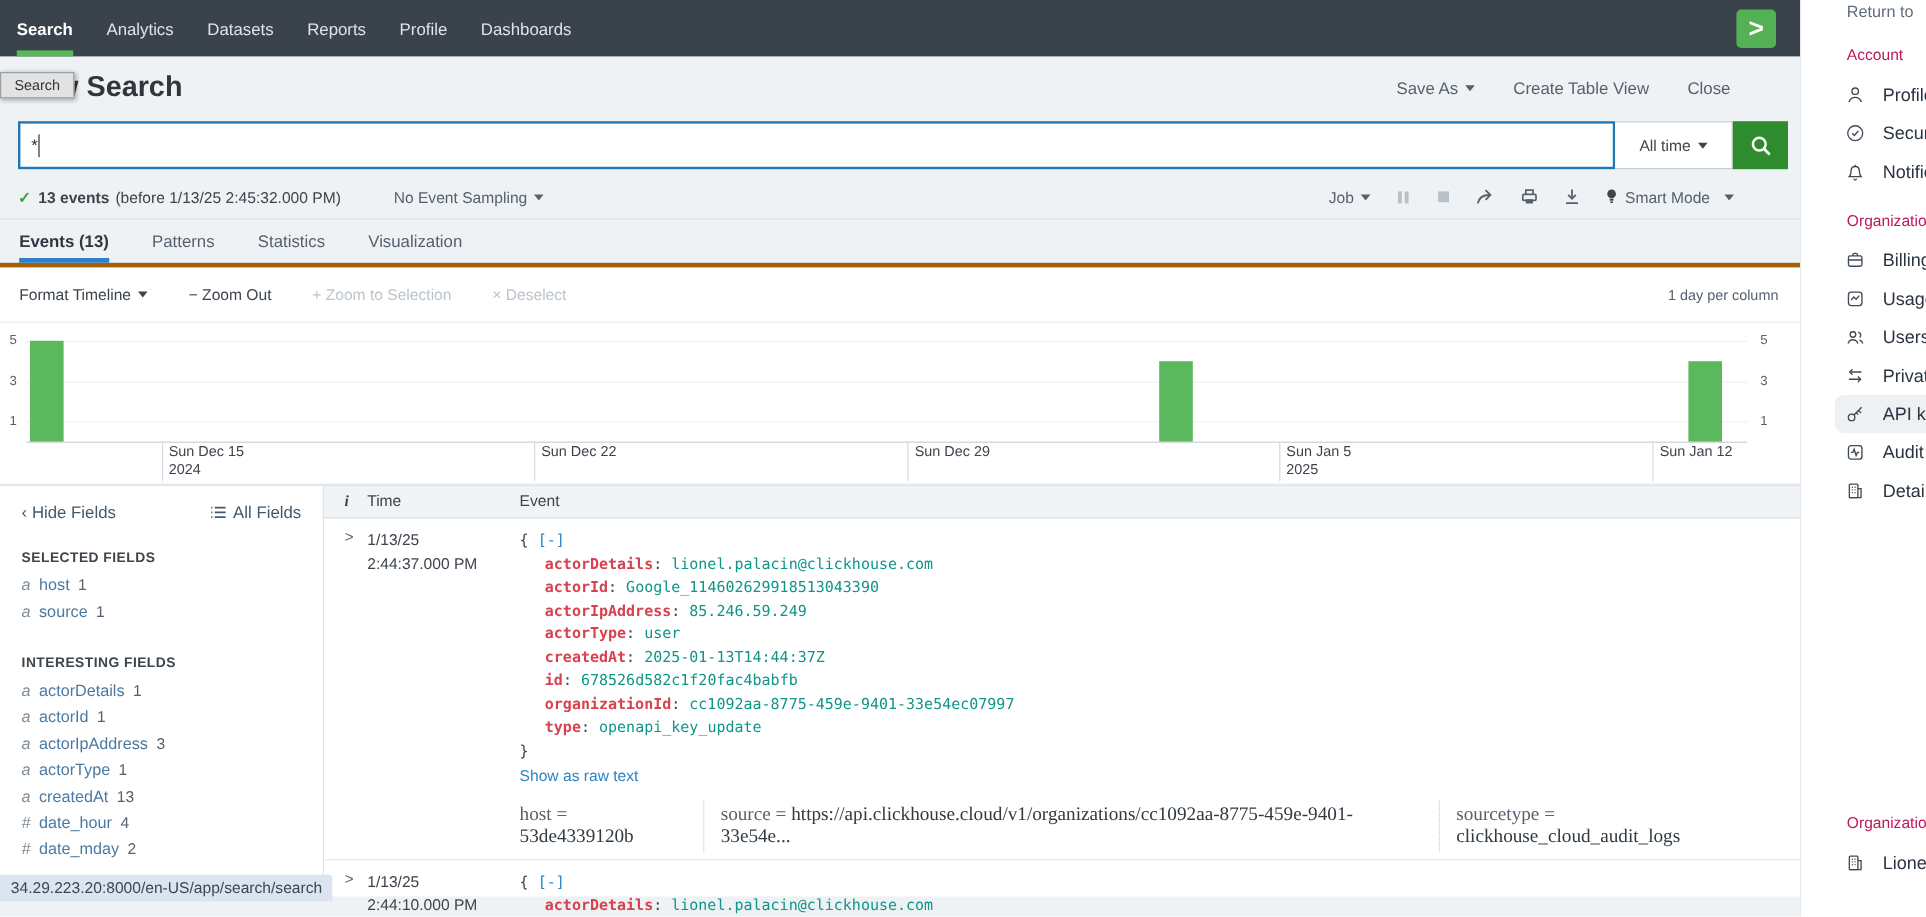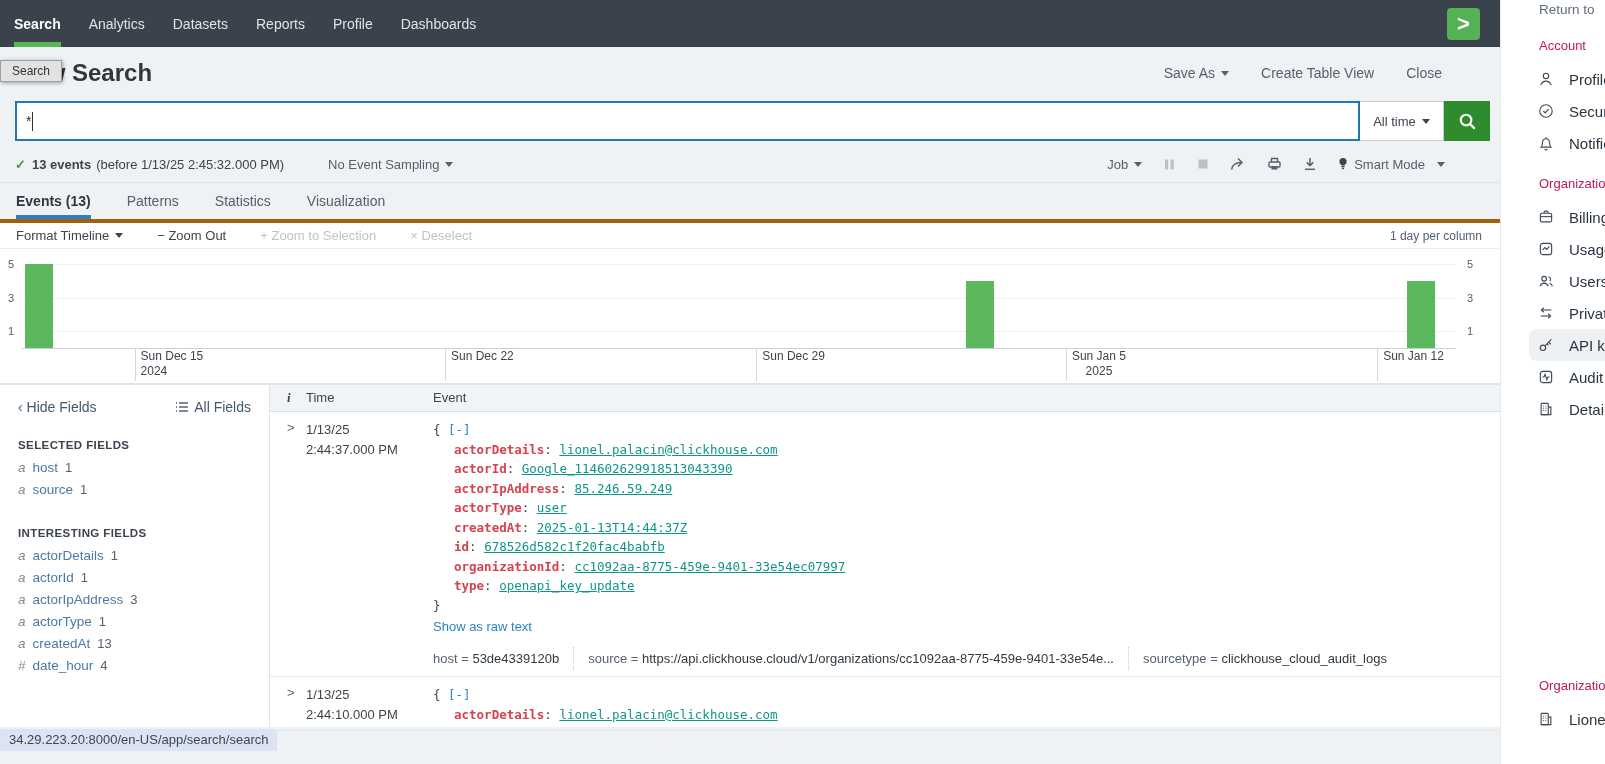--- a/index.html
+++ b/index.html
@@ -22,42 +22,42 @@
   
   .title-row { height:48px; padding:12px 58px 0 16px; display:flex; align-items:flex-start; }
   .page-title { font-size:24px; font-weight:700; color:#31363c; }
   .title-actions { margin-left:auto; display:flex; gap:32px; align-items:flex-start; font-size:14px; color:#55616e; padding-top:6px; }
   .title-actions > div { cursor:pointer; }
 
   
   .search-row { display:flex; margin:6px 10px 0 15px; height:40px; }
   .search-input { flex:1; background:#fff; border:2px solid #2077b4; display:flex; align-items:center; padding:0 9px; font-size:14px; color:#2b3138; }
   .caret-line { width:1px; height:19px; background:#2b3138; margin-left:1px; }
-  .time-picker { width:84px; background:#fff; border:1px solid #c4ccd2; border-left:none; display:flex; align-items:center; justify-content:center; font-size:13px; color:#3c444d; cursor:pointer; }
+  .time-picker { width:98px; background:#fff; border:1px solid #c4ccd2; border-left:none; display:flex; align-items:center; justify-content:center; font-size:13px; color:#3c444d; cursor:pointer; }
   .search-btn { width:46px; background:#2e8b2e; display:flex; align-items:center; justify-content:center; cursor:pointer; }
 
   
   .job-row { display:flex; align-items:center; margin-top:5px; height:37px; padding:0 15px; border-bottom:1px solid #dde2e6; font-size:13px; color:#3c444d; }
   .check { color:#3fa045; font-weight:700; margin-right:6px; font-size:13px; }
   .ev-count { font-weight:700; margin-right:5px; }
   .sampling { margin-left:44px; color:#55616e; cursor:pointer; }
   .job-right { margin-left:auto; display:flex; align-items:center; gap:21px; padding-right:40px; color:#55616e; }
   .job-right .lbl { cursor:pointer; }
   .icon-btn { display:flex; align-items:center; cursor:pointer; }
   .smart { display:flex; align-items:center; gap:6px; cursor:pointer; }
 
   
   .tabs-row { display:flex; gap:36px; padding:0 16px; height:40px; align-items:stretch; border-bottom:4px solid #a16207; }
   .tab { display:flex; align-items:center; font-size:14px; color:#55616e; cursor:pointer; position:relative; }
   .tab.active { color:#2f3640; font-weight:700; }
   .tab.active::after { content:''; position:absolute; left:0; right:0; bottom:0; height:4px; background:#2f80c8; }
 
   
   .timeline { background:#fff; border-bottom:1px solid #e0e4e8; }
-  .tl-controls { display:flex; align-items:center; gap:34px; height:26px; padding:0 16px; border-bottom:1px solid #eceff2; font-size:13px; color:#3c444d; }
+  .tl-controls { display:flex; align-items:center; gap:34px; height:46px; padding:0 16px; border-bottom:1px solid #eceff2; font-size:13px; color:#3c444d; }
   .tl-controls .ctl { cursor:pointer; }
   .tl-controls .disabled { color:#bcc4cb; cursor:default; }
   .tl-scale { margin-left:auto; font-size:12px; color:#55616e; padding-right:2px; }
   .tl-chart { position:relative; margin:5px 44px 0 22px; height:95px; border-bottom:1px solid #c9d1d8; }
   .tl-grid { position:absolute; left:0; right:0; height:1px; background:#eef1f3; }
   .tl-ylab { position:absolute; font-size:11px; color:#55616e; transform:translateY(-6px); }
   .tl-ylab.left { left:-14px; }
   .tl-ylab.right { right:-17px; }
   .tl-bar { position:absolute; bottom:0; width:28px; cursor:pointer; }
   .tl-xaxis { position:relative; margin:0 44px 0 22px; height:34px; }
@@ -89,25 +89,25 @@
   .col-i { width:36px; padding-left:17px; font-style:italic; font-weight:700; font-family:"Liberation Serif", serif; }
   .col-time { width:127px; }
   .col-event { flex:1; }
   .event-row { display:flex; border-bottom:1px solid #e4e8ec; padding:8px 0 6px 0; }
   .expander { width:36px; padding-left:17px; color:#5a6773; font-size:13px; cursor:pointer; }
   .time-cell { width:127px; font-size:13px; color:#3c444d; line-height:19.5px; }
   .event-cell { flex:1; font-family:"DejaVu Sans Mono", monospace; font-size:12.5px; line-height:19.5px; color:#3c444d; }
   .json-line { white-space:pre; }
   .json-line.indent { padding-left:21px; }
   .jk { color:#d6424e; font-weight:700; }
-  .jv { color:#0f9688;text-decoration:underline; }
+  .jv { color:#0f9688; }
   .jb { color:#3c444d; }
   .jlink { color:#2a85c7; cursor:pointer; }
   .raw-link { font-family:"Liberation Sans", sans-serif; font-size:13px; color:#2a85c7; margin-top:2px; cursor:pointer; }
-  .meta-line { font-family:Liberation Sans, sans-serif; font-size:13px; margin-top:10px; display:flex; }
+  .meta-line { font-family:Liberation Serif, serif; font-size:16px; margin-top:10px; display:flex; }
   .meta-item { padding:2px 14px; border-left:1px dotted #c2cad1; }
   .meta-item:first-child { border-left:none; padding-left:0; }
   .mk { color:#55616e; }
   .mv { color:#2f3a42; }
 
   
   .statusbar { position:absolute; left:0; top:729px; background:#dbe4f0; color:#3b4854; font-size:13px; padding:3px 9px 4px 9px; border-top-right-radius:3px; z-index:30; }
 
   
   .side-panel { position:absolute; left:1500px; top:0; width:105px; height:764px; background:#fff; border-left:1px solid #e8eaed; overflow:hidden; }
@@ -259,21 +259,21 @@
         <div class="tl-xtick" style="left: 7.85%;">
           <div>Sun Dec 15</div>
           <div>2024</div>
         </div>
         <div class="tl-xtick" style="left: 29.5%;">
           <div>Sun Dec 22</div>
         </div>
         <div class="tl-xtick" style="left: 51.2%;">
           <div>Sun Dec 29</div>
         </div>
-        <div class="tl-xtick" style="left: 72.8%; text-align: center;">
+        <div class="tl-xtick" style="left: 72.8%;">
           <div>Sun Jan 5</div>
           <div>2025</div>
         </div>
         <div class="tl-xtick" style="left: 94.5%;">
           <div>Sun Jan 12</div>
         </div>
       </div>
   </div>
 
 
@@ -297,20 +297,21 @@
         <div class="fields-title">SELECTED FIELDS</div>
         <div class="field-item"><span class="fprefix">a</span><span class="fname">host</span><span class="fcount">1</span></div>
         <div class="field-item"><span class="fprefix">a</span><span class="fname">source</span><span class="fcount">1</span></div>
         <div class="fields-title second">INTERESTING FIELDS</div>
         <div class="field-item"><span class="fprefix">a</span><span class="fname">actorDetails</span><span class="fcount">1</span></div>
         <div class="field-item"><span class="fprefix">a</span><span class="fname">actorId</span><span class="fcount">1</span></div>
         <div class="field-item"><span class="fprefix">a</span><span class="fname">actorIpAddress</span><span class="fcount">3</span></div>
         <div class="field-item"><span class="fprefix">a</span><span class="fname">actorType</span><span class="fcount">1</span></div>
         <div class="field-item"><span class="fprefix">a</span><span class="fname">createdAt</span><span class="fcount">13</span></div>
         <div class="field-item"><span class="fprefix">#</span><span class="fname">date_hour</span><span class="fcount">4</span></div>
+        <div class="field-item"><span class="fprefix">#</span><span class="fname">date_mday</span><span class="fcount">2</span></div>
 
       </div>
     </div>
 
     <div class="events-col">
       <div class="table-header">
         <div class="col-i">i</div>
         <div class="col-time">Time</div>
         <div class="col-event">Event</div>
       </div>

